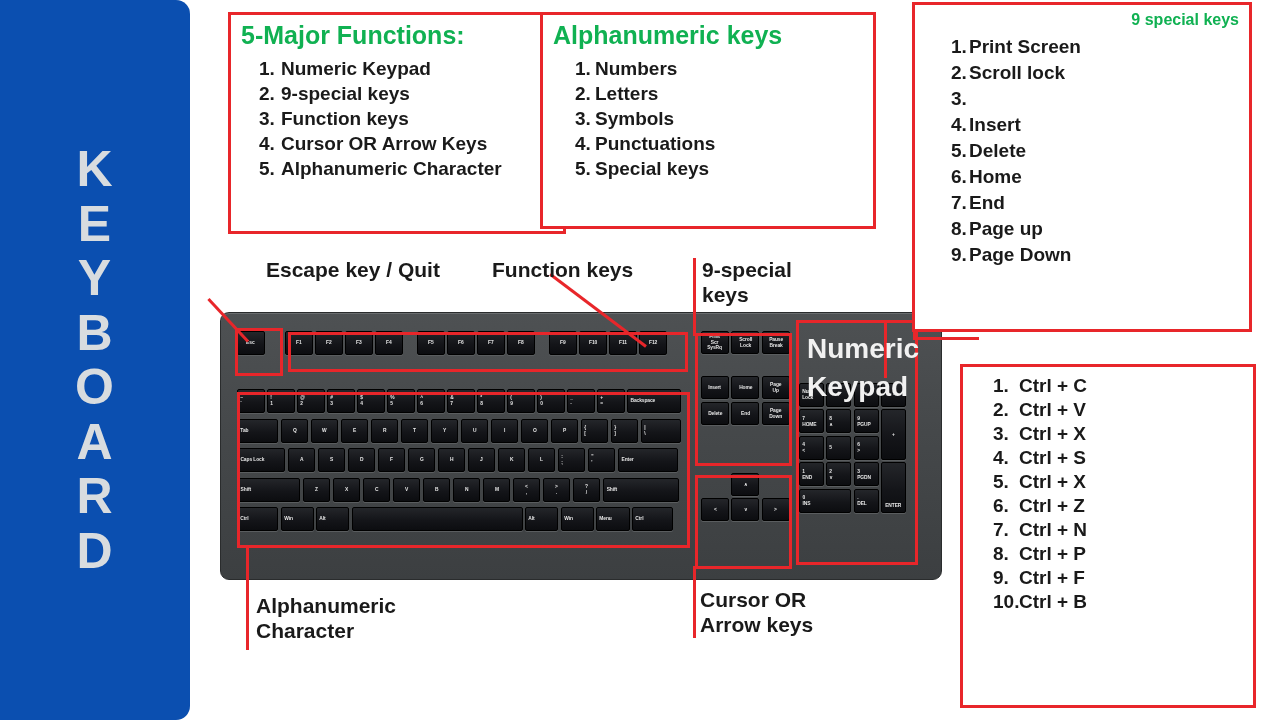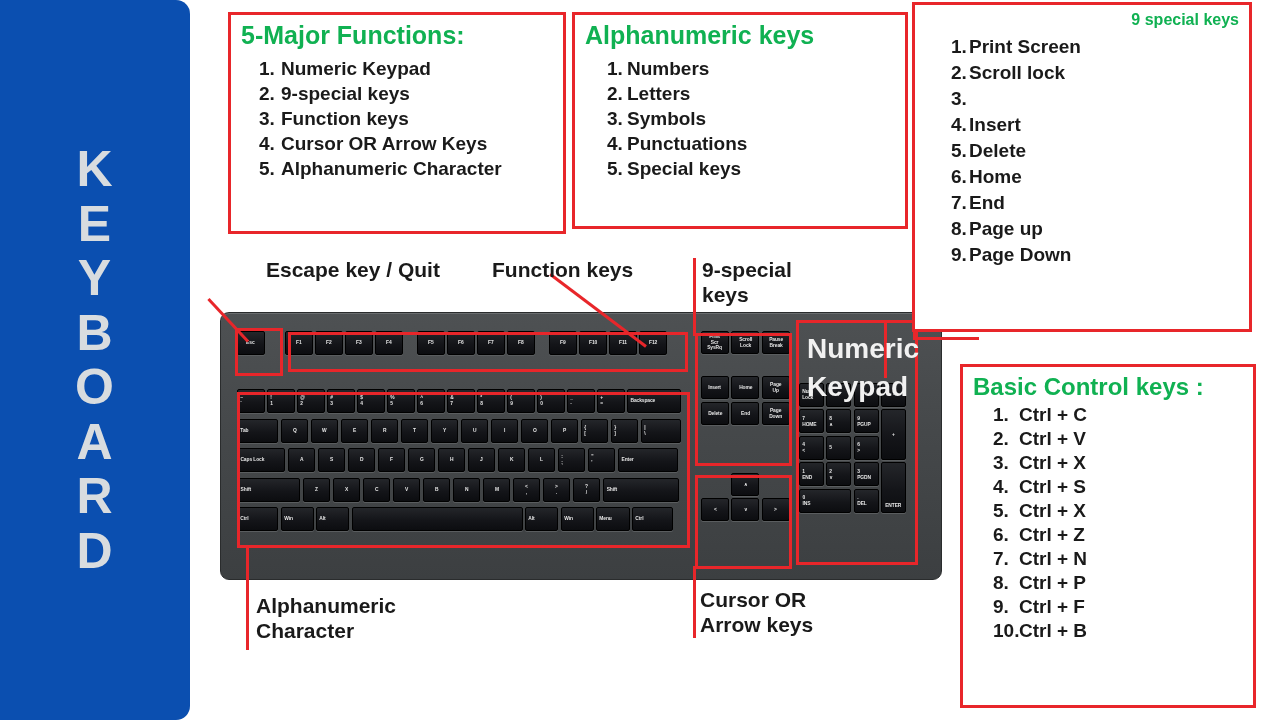--- a/index.html
+++ b/index.html
@@ -54,21 +54,21 @@
   .ib-num { flex: none; text-align: left; }
   .ib-txt { flex: 1; }
 
   
   #box-major { left: 228px; top: 12px; width: 338px; height: 222px; }
   #box-major .ib-title { font-size: 25px; margin-bottom: 6px; }
   #box-major .ib-list li { font-size: 19px; padding: 3px 0; }
   #box-major .ib-num { width: 40px; padding-left: 18px; }
 
   
-  #box-alpha { left: 572px; top: 12px; width: 336px; height: 217px; }
+  #box-alpha { left: 540px; top: 12px; width: 336px; height: 217px; }
   #box-alpha .ib-title { font-size: 25px; margin-bottom: 6px; }
   #box-alpha .ib-list li { font-size: 19px; padding: 3px 0; }
   #box-alpha .ib-num { width: 42px; padding-left: 22px; }
 
   
   #box-special { left: 912px; top: 2px; width: 340px; height: 330px; }
   #box-special .ib-title { font-size: 16px; margin-bottom: 4px; text-align: right; }
   #box-special .ib-list li { font-size: 19px; padding: 3.5px 0; }
   #box-special .ib-num { width: 44px; padding-left: 26px; }
 
@@ -259,21 +259,20 @@
           <span class="ib-txt">Page up</span>
         </li>
       <li>
           <span class="ib-num">9.</span>
           <span class="ib-txt">Page Down</span>
         </li>
     </ul>
   </div>
 
   <div class="infobox" id="box-ctrl">
-    <div class="ib-title">Basic Control keys :</div>
     <ul class="ib-list">
       <li>
           <span class="ib-num">1.</span>
           <span class="ib-txt">Ctrl + C</span>
         </li>
       <li>
           <span class="ib-num">2.</span>
           <span class="ib-txt">Ctrl + V</span>
         </li>
       <li>

